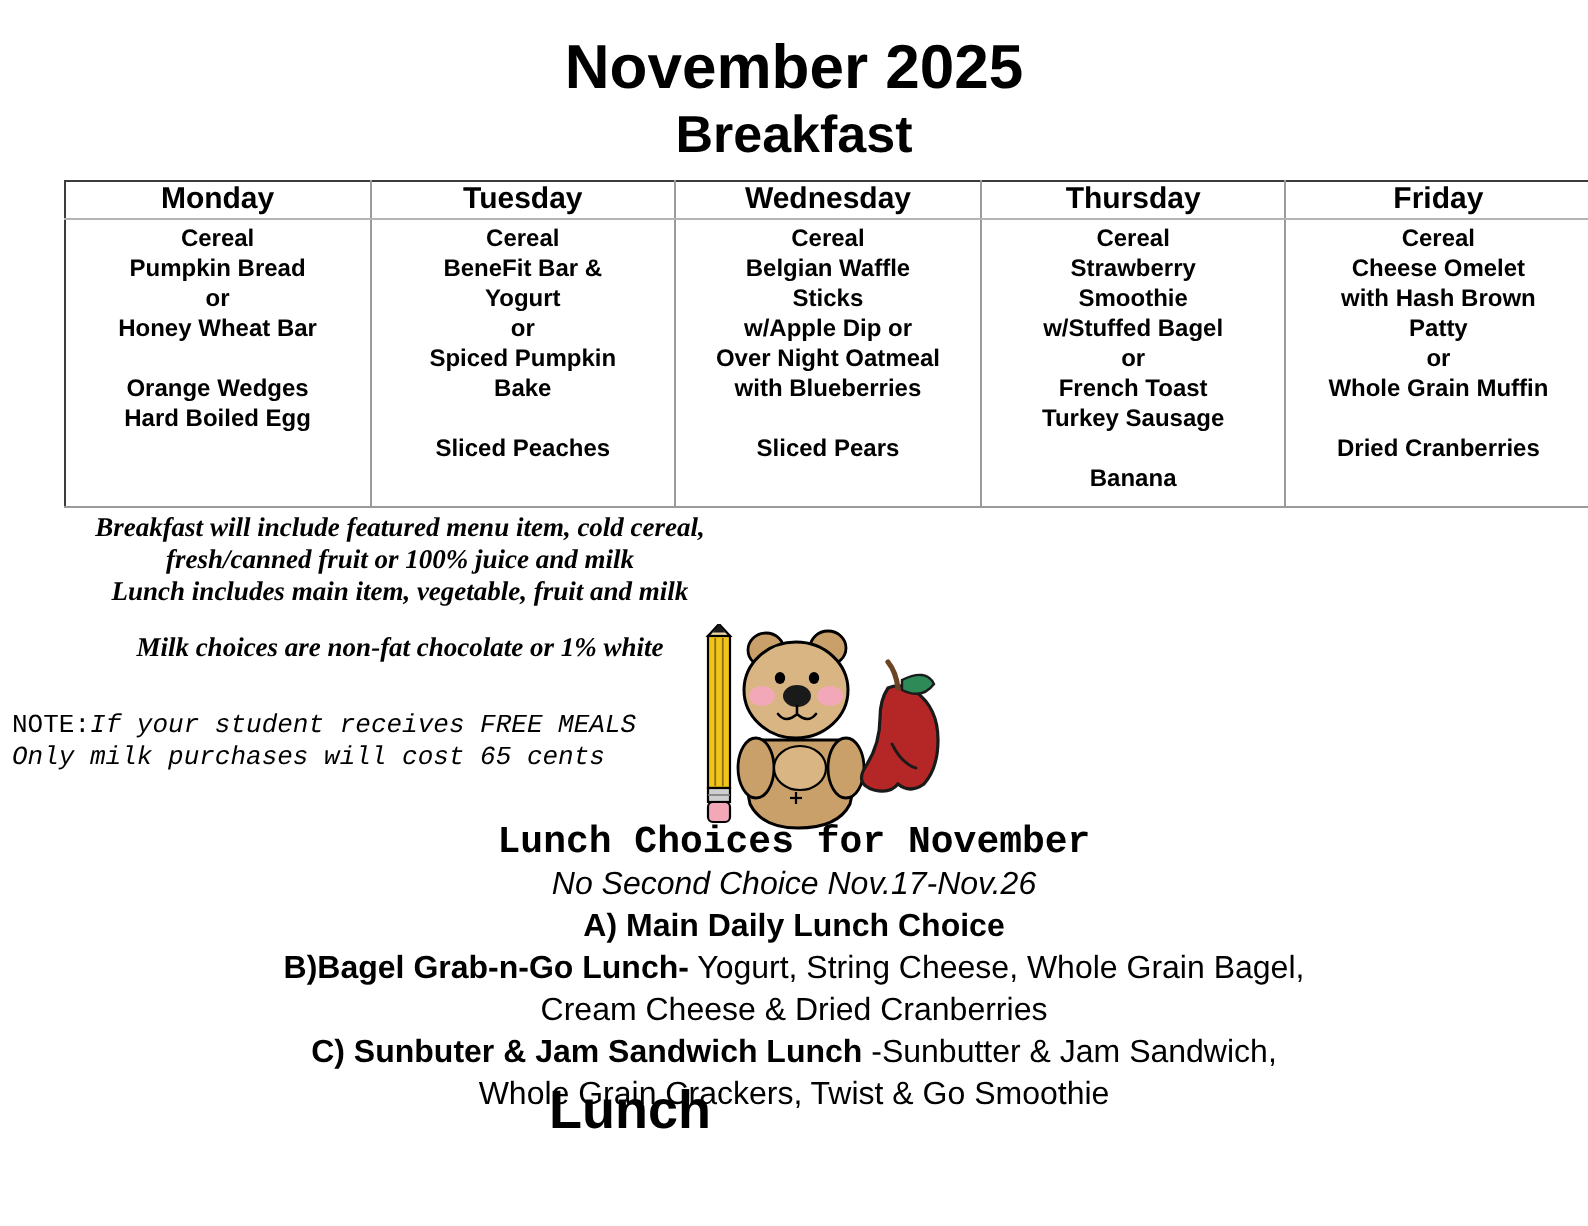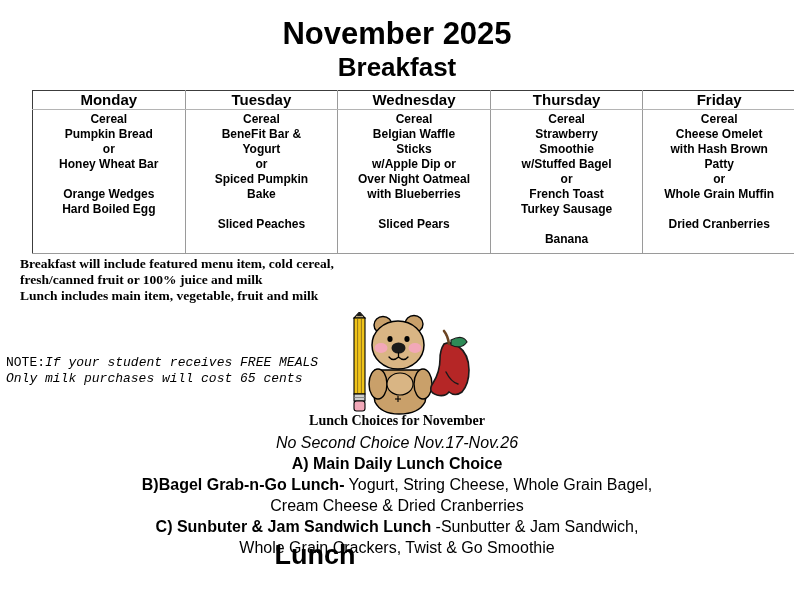--- a/index.html
+++ b/index.html
@@ -83,25 +83,26 @@
     white-space: pre;
   }
   .cell-line.blank { height: 15px; }
 
   
   #info-block {
     position: absolute;
     left: 20px;
     top: 256px;
     width: 360px;
-    text-align: left;
+    text-align: center;
     font-family: "Liberation Serif", serif;
     font-weight: bold;
     font-size: 13.5px;
     line-height: 16px;
+    font-style: italic;
   }
   #info-block .spacer { height: 12px; }
 
   #note-block {
     position: absolute;
     left: 6px;
     top: 355px;
     width: 340px;
     font-family: Liberation Mono, monospace;
     font-size: 13px;
@@ -128,23 +129,23 @@
 
   
   #lunch-choices {
     position: absolute;
     left: 0;
     top: 410px;
     width: 794px;
     text-align: center;
   }
   #lunch-heading {
-    font-family: Liberation Serif, serif;
-    font-weight: bold;
-    font-size: 14px;
+    font-family: Liberation Mono, monospace;
+    font-weight: bold;
+    font-size: 19px;
     line-height: 22px;
   }
   #lunch-subheading {
     font-family: "Liberation Sans", sans-serif;
     font-style: italic;
     font-size: 16px;
     line-height: 21px;
   }
   .choice-line {
     font-family: "Liberation Sans", sans-serif;
@@ -235,20 +236,21 @@
       </td>
     </tr>
   </tbody>
 </table>
 
 <div id="info-block">
   <div>Breakfast will include featured menu item, cold cereal,</div>
   <div>fresh/canned fruit or 100% juice and milk</div>
   <div>Lunch includes main item, vegetable, fruit and milk</div>
   <div class="spacer"></div>
+  <div>Milk choices are non-fat chocolate or 1% white</div>
 </div>
 
 <div id="note-block">
   <div id="note-line-1"><span class="note-label">NOTE:</span><span class="note-italic">If your student receives FREE MEALS</span></div>
   <div id="note-line-3" class="note-italic">Only milk purchases will cost 65 cents</div>
 </div>
 
 <div id="clipart">
   <svg width="125" height="108" viewBox="0 0 125 108" xmlns="http://www.w3.org/2000/svg">
 

